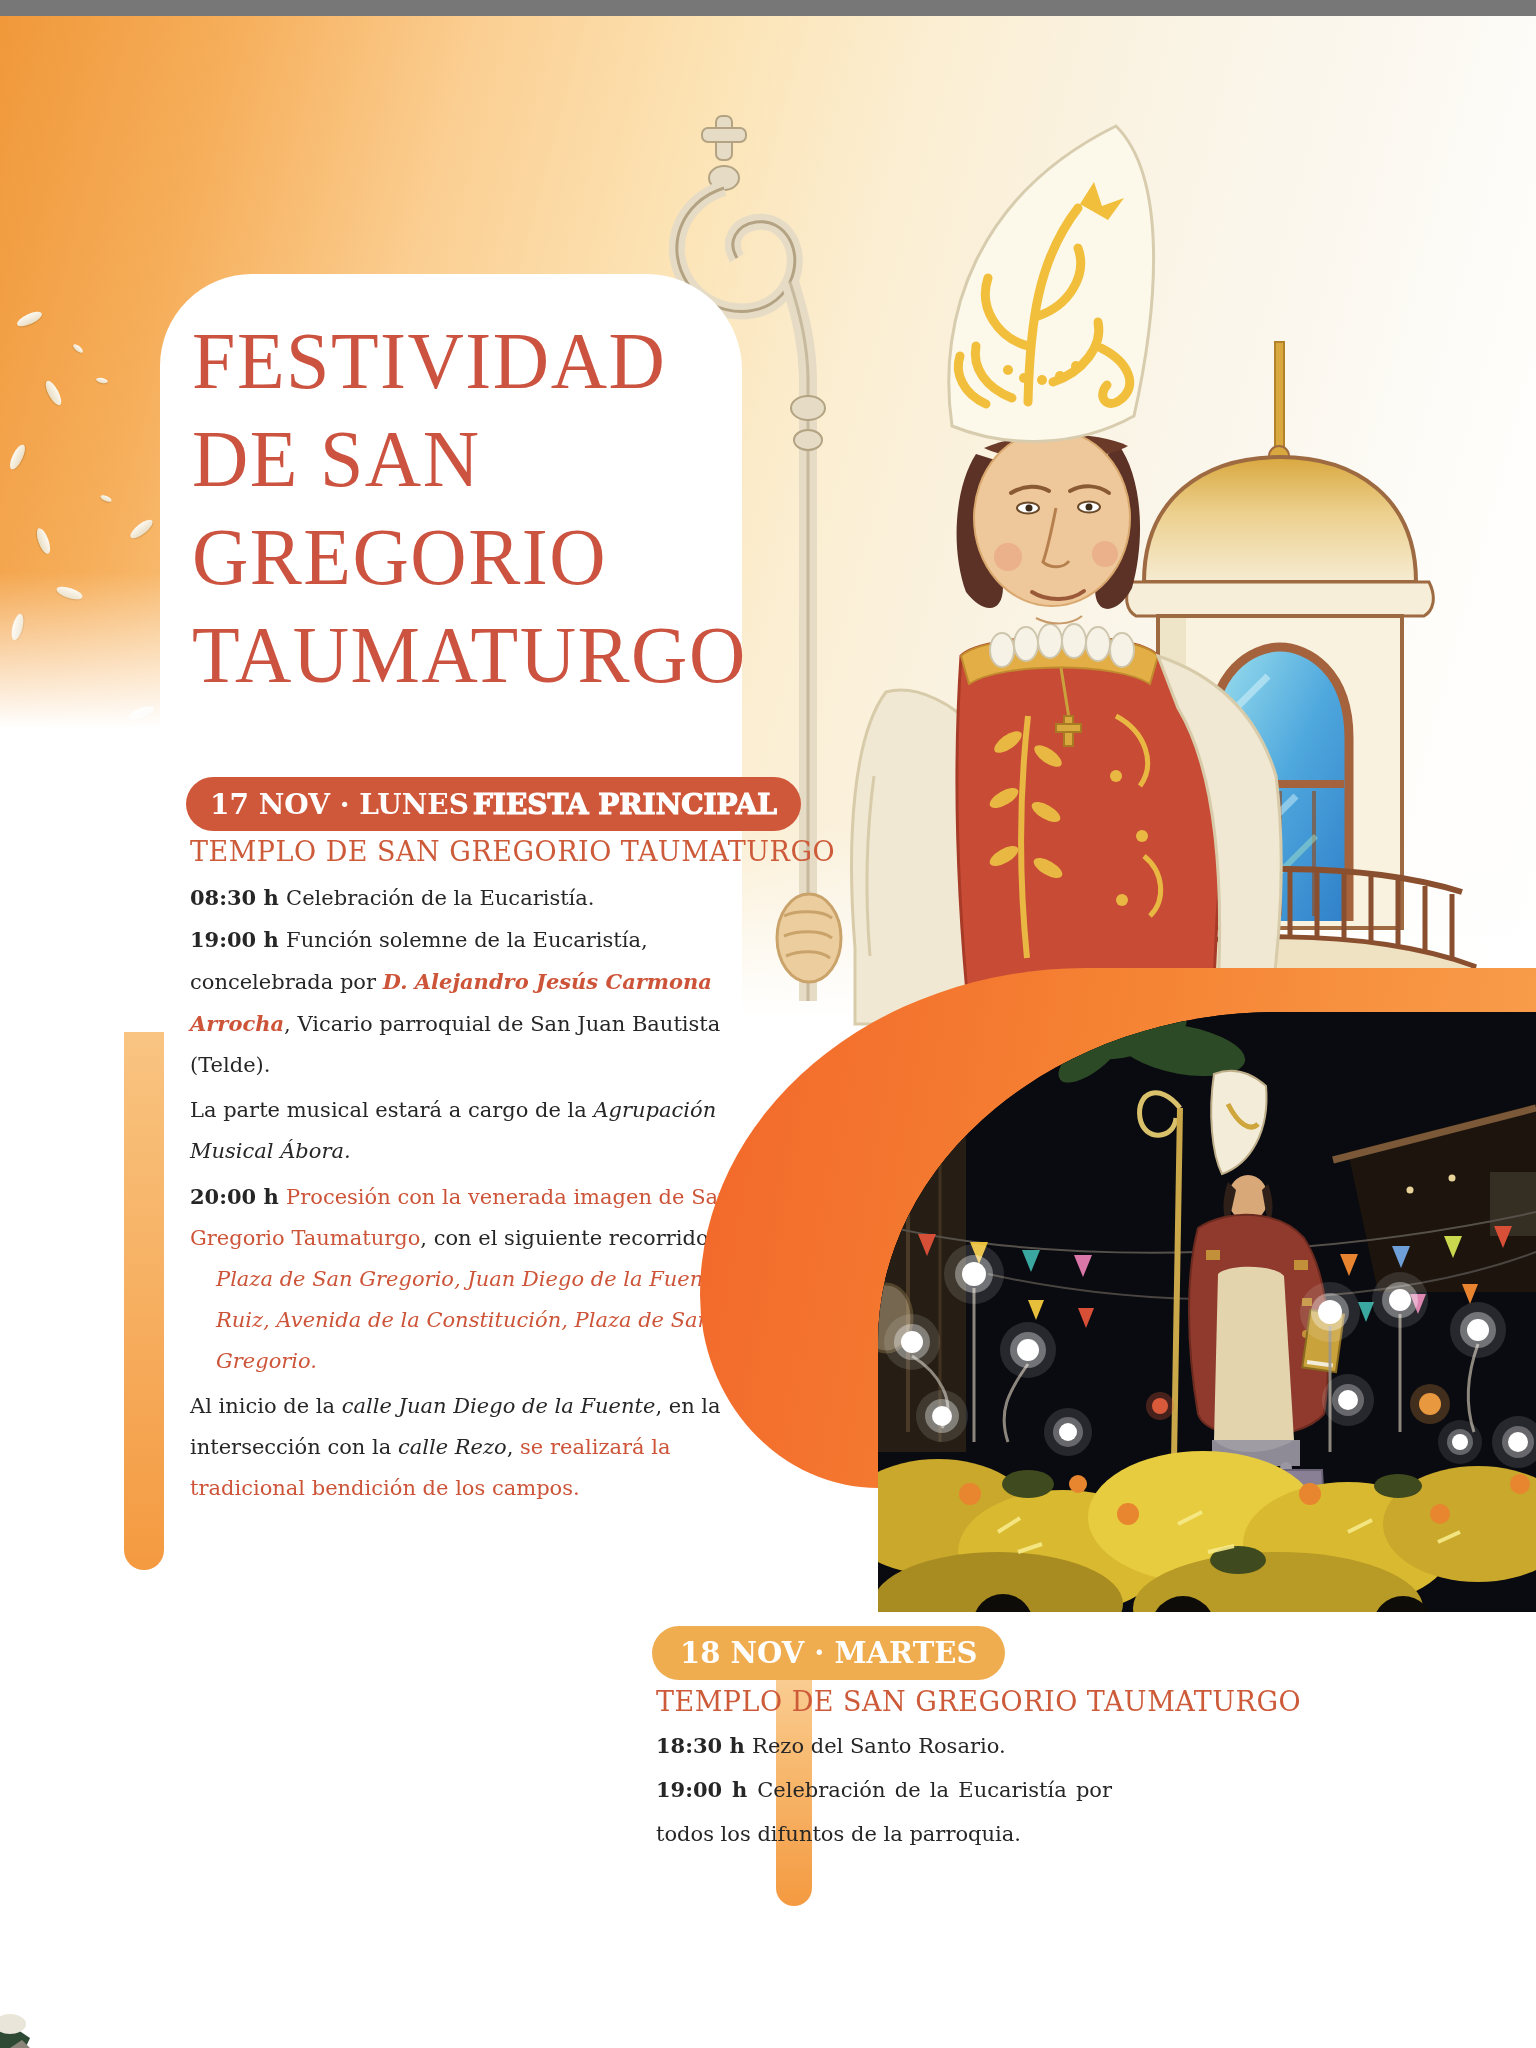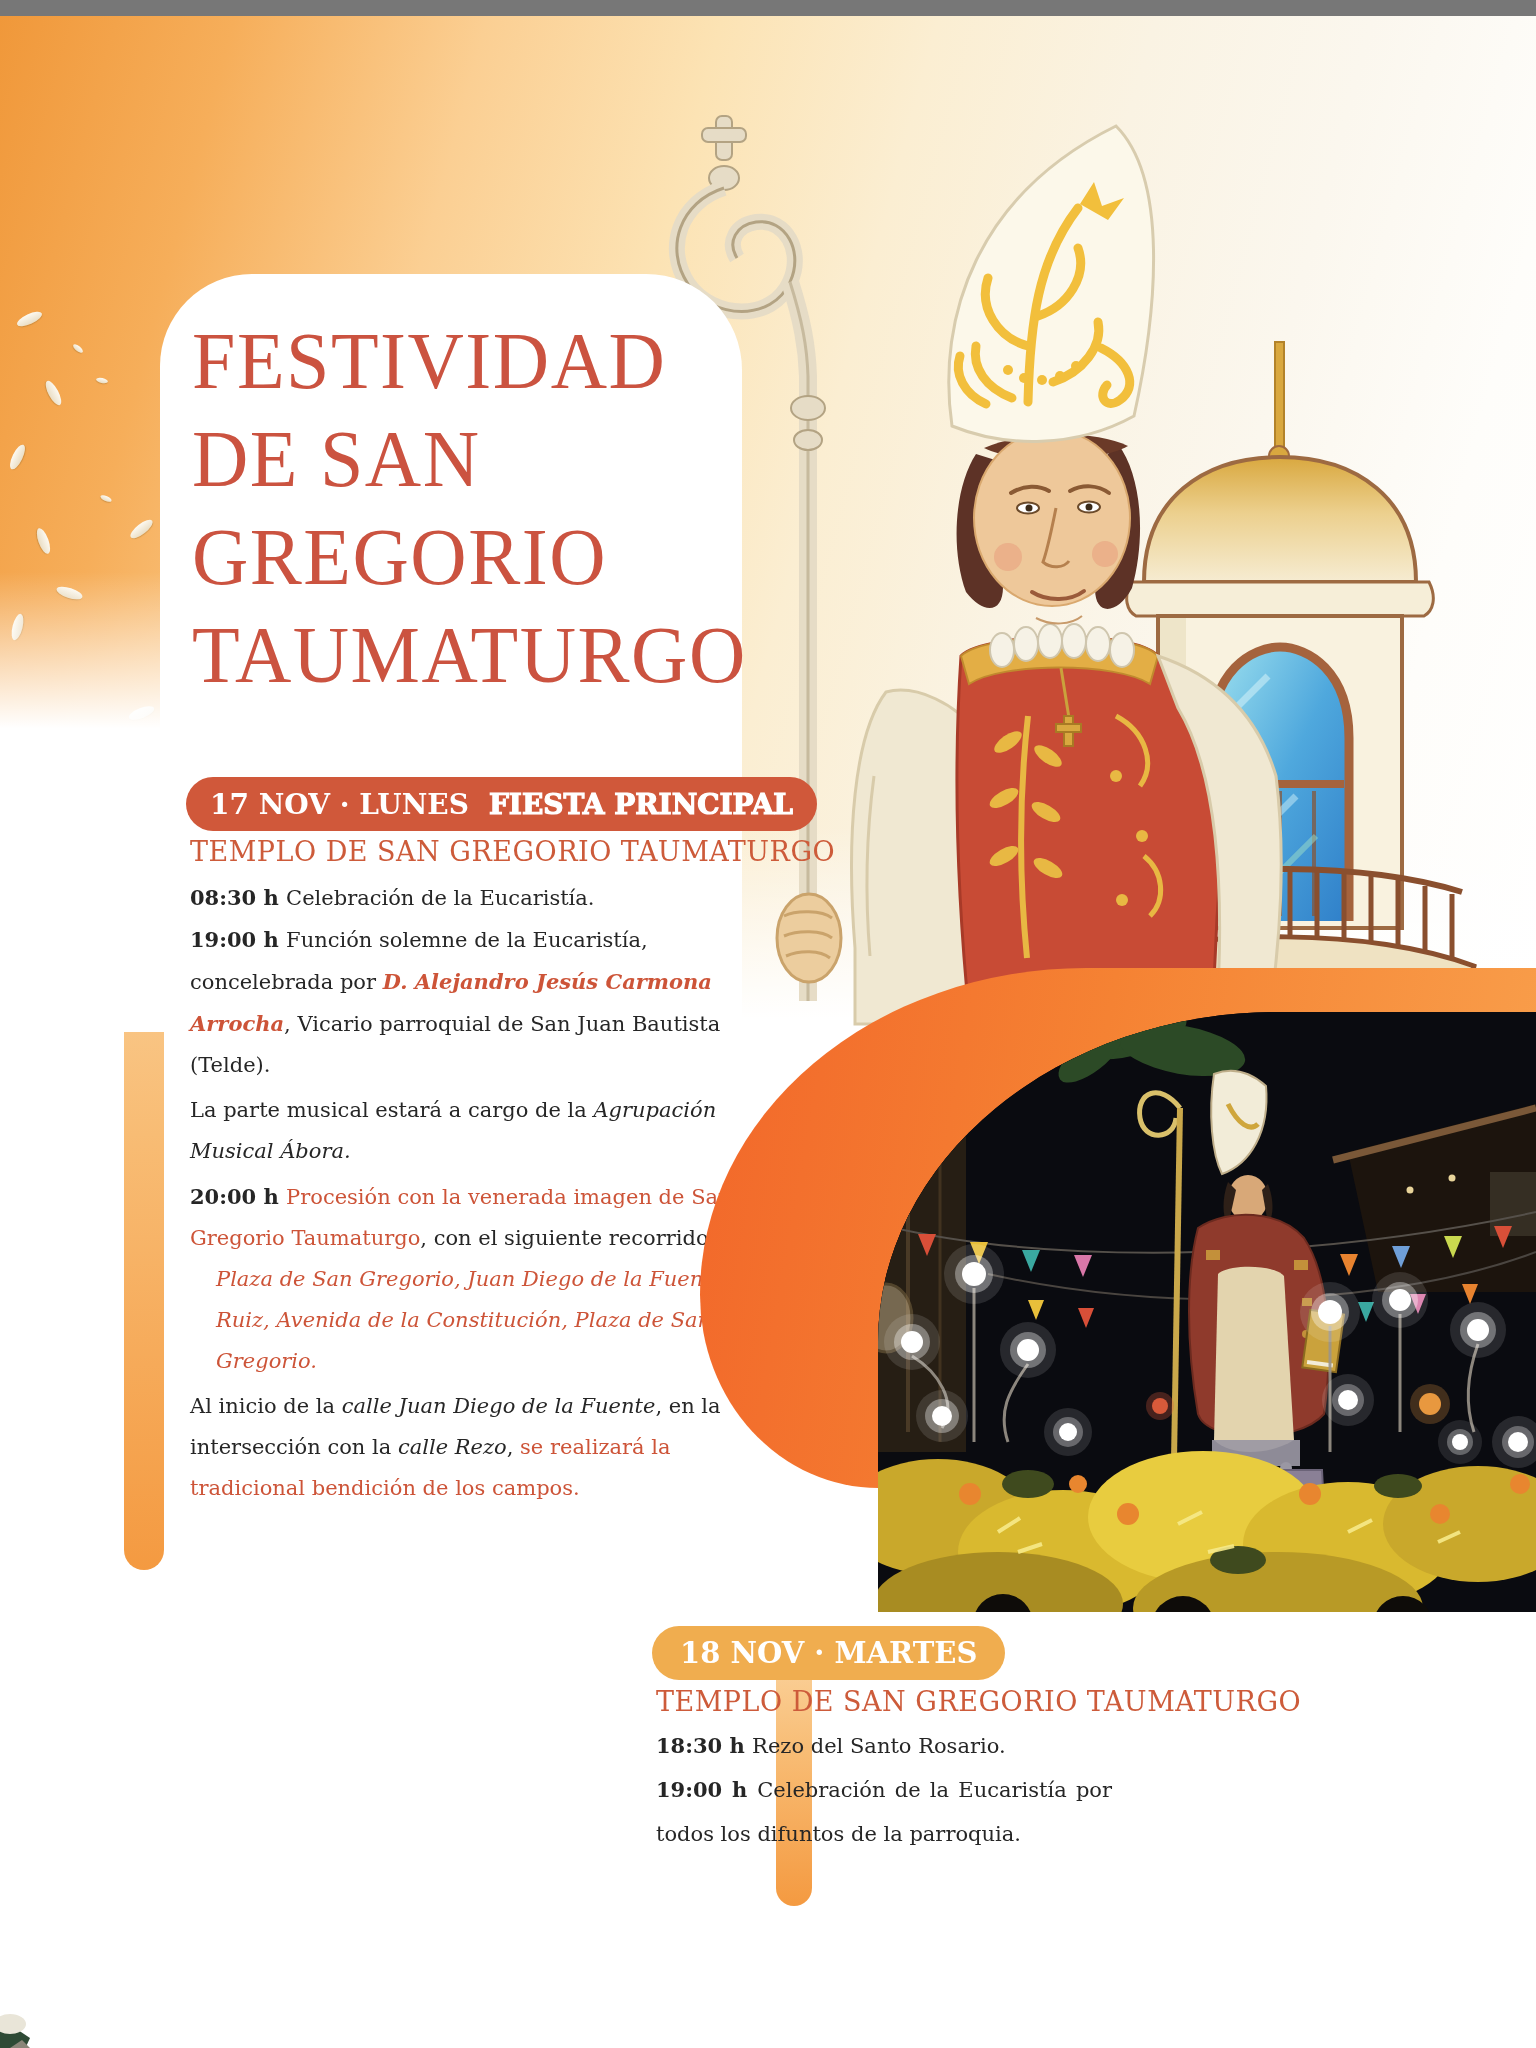--- a/index.html
+++ b/index.html
@@ -20,21 +20,21 @@
         border-radius:92px 96px 0 0;}
   .title{position:absolute;left:192px;top:294px;width:540px;
          font-family:"Liberation Serif", serif;font-weight:400;
          font-size:78px;line-height:98px;letter-spacing:1.5px;color:#cb5340;}
   .title span{display:block;transform:scaleY(1.04);transform-origin:top left;}
   
   .bar{position:absolute;border-radius:20px;background:linear-gradient(180deg,#fbd8a6 0%,#f8bc74 45%,#f49a41 100%);}
   .bar.b1{left:124px;top:762px;width:40px;height:792px;}
   .bar.b2{left:776px;top:1612px;width:36px;height:278px;}
   
-  .badge{position:absolute;display:inline-flex;align-items:center;gap:20px;height:54px;
+  .badge{position:absolute;display:inline-flex;align-items:center;gap:4px;height:54px;
          padding:0 24px;border-radius:30px;color:#fff;font-weight:bold;white-space:nowrap;}
   .badge.primary{left:186px;top:761px;background:#d0583a;font-size:28px;}
   .badge.secondary{left:652px;top:1610px;background:#f0ad4f;font-size:29px;padding:0 28px;}
   .badge .tag{-webkit-text-stroke:1.2px #ffffff;}
   .venue{position:absolute;color:#cd5b3a;font-size:27px;letter-spacing:.5px;white-space:nowrap;}
   .venue.v1{left:190px;top:820px;}
   .venue.v2{left:656px;top:1670px;}
   
   .body{position:absolute;color:#262626;font-size:21px;line-height:41px;}
   .body.s1{left:190px;top:861px;width:552px;}

